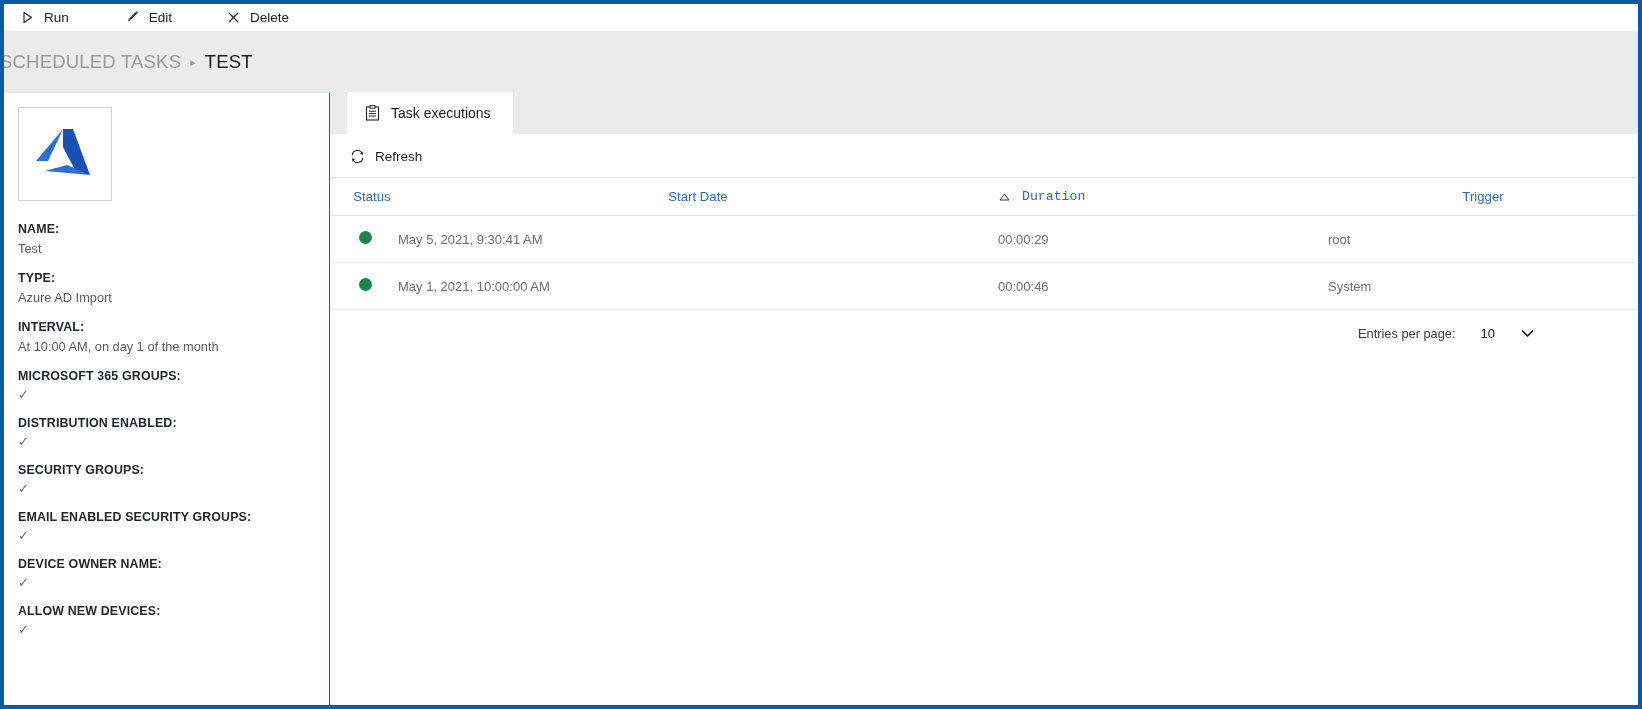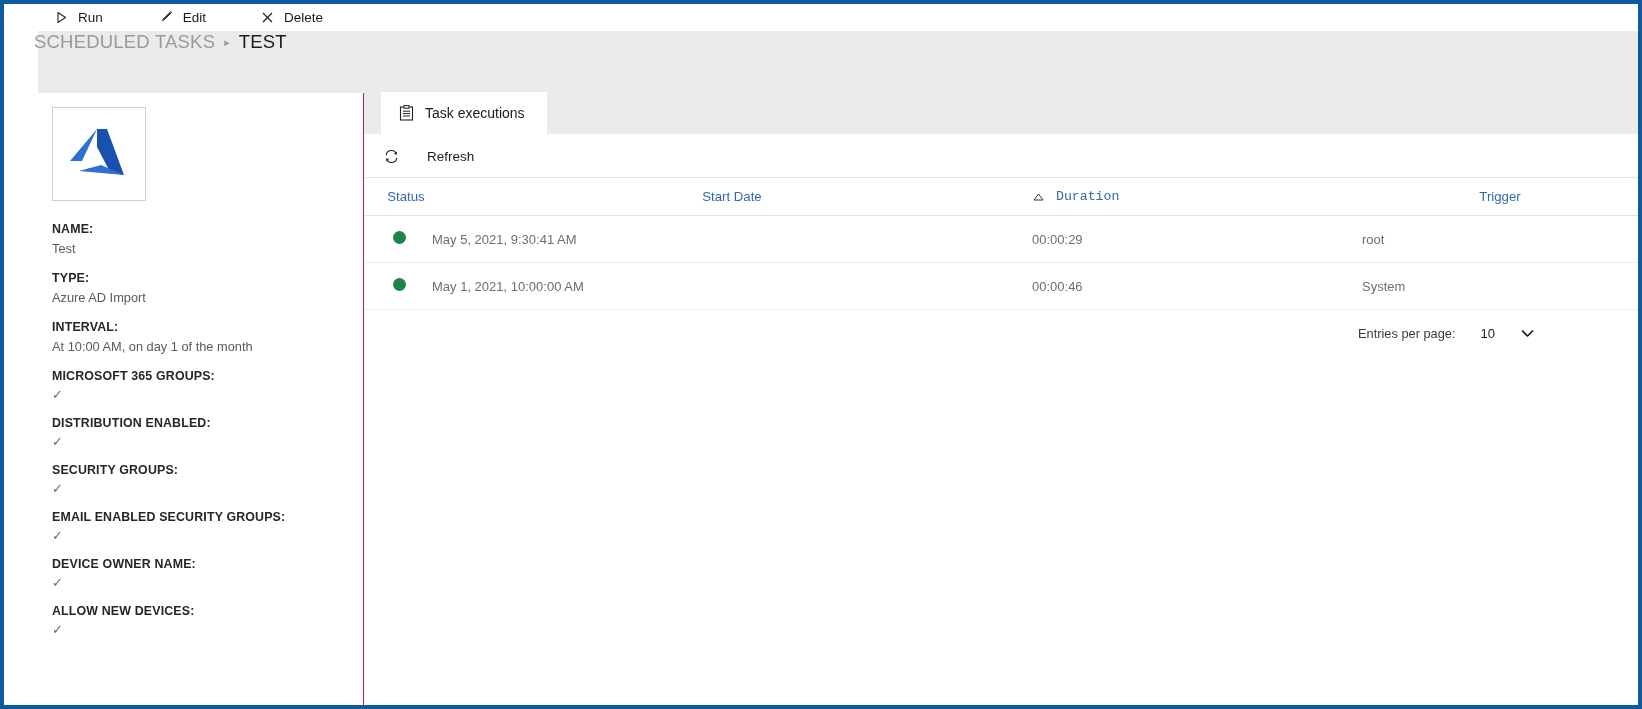--- a/index.html
+++ b/index.html
@@ -11,21 +11,20 @@
     font-family: "Liberation Sans", sans-serif;
     -webkit-font-smoothing: antialiased;
   }
   #app {
     position: relative;
     width: 1642px;
     height: 709px;
     background: #ffffff;
     border: 4px solid #0d5a9e;
     overflow: hidden;
-    padding-left: 34px;
   }
 
   
   .command-bar {
     height: 27px;
     background: #ffffff;
     display: flex;
     align-items: center;
     padding-left: 12px;
     gap: 0px;
@@ -49,21 +48,21 @@
     display: inline-flex; align-items: center; justify-content: center;
     color: #222;
   }
   .cmd-ico svg { display: block; }
 
   
   .breadcrumb-band {
     height: 62px;
     background: #ebebeb;
     display: flex;
-    align-items: flex-start;
+    align-items: center;
     padding-left: 0px;
   }
   .breadcrumb {
     display: flex;
     align-items: baseline;
     gap: 9px;
     margin-left: -4px;
   }
   .crumb-parent {
     font-size: 18.5px;
@@ -162,21 +161,21 @@
 
   .toolbar2 {
     height: 43px;
     background: #ffffff;
     display: flex;
     align-items: center;
     padding-left: 18px;
     border-bottom: 1px solid #e2e2e2;
   }
   .refresh-btn {
-    display: flex; align-items: flex-start; gap: 28px;
+    display: flex; align-items: flex-start; gap: 10px;
     font-size: 13.5px;
     color: #1b1b1b;
     padding: 4px 8px 4px 2px;
     cursor: default;
   }
   .refresh-ico { width: 15px; height: 15px; display:inline-flex; align-items:center; justify-content:center; }
 
   
   .table-wrap { flex: 1; overflow: hidden; }
   table.exec {

